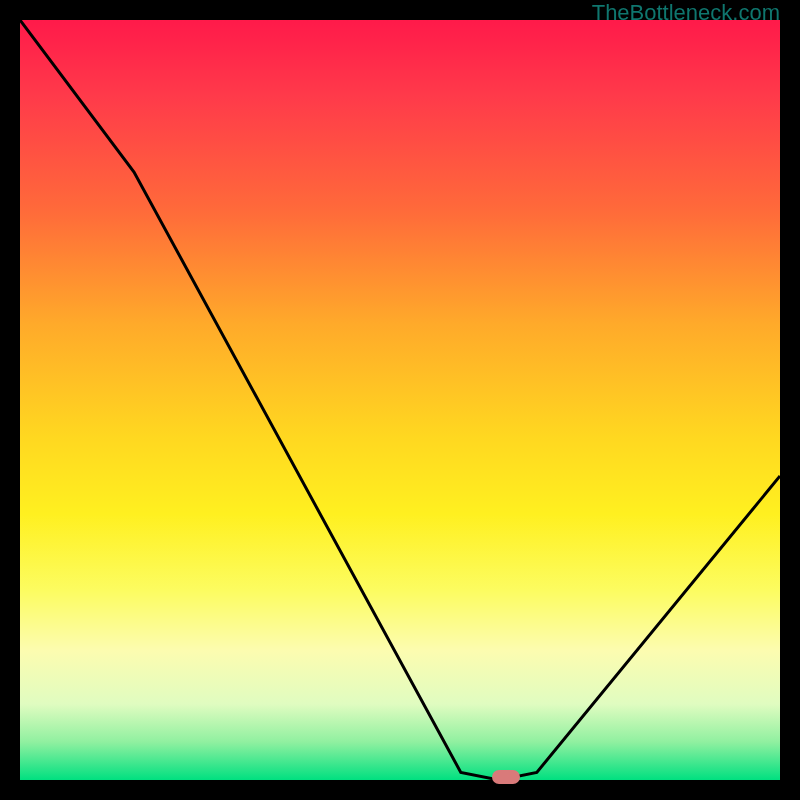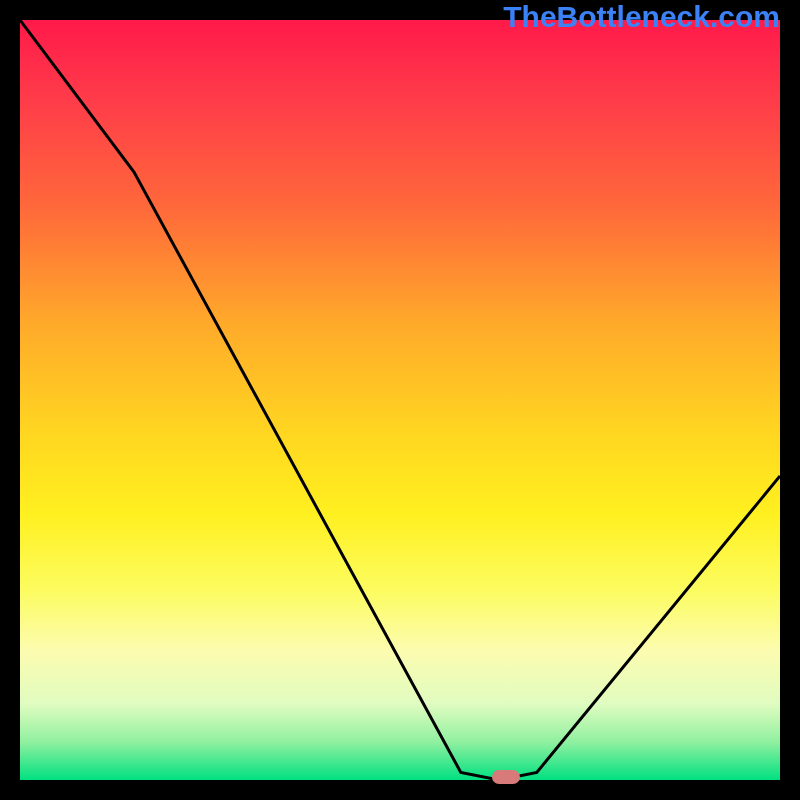--- a/index.html
+++ b/index.html
@@ -34,23 +34,23 @@
       #fcfcb0 83%,
       #e0fcc0 90%,
       #90f0a0 95%,
       #00e080 100%
     );
   }
   .watermark {
     position: absolute;
     top: 0px;
     right: 20px;
-    color: #3b82f6;
-    font-size: 30px;
-    font-weight: 700;
+    color: #0f766e;
+    font-size: 22px;
+    font-weight: 400;
     z-index: 10;
   }
   svg.curve {
     position: absolute;
     left: 0;
     top: 0;
     width: 760px;
     height: 760px;
   }
   .marker {

